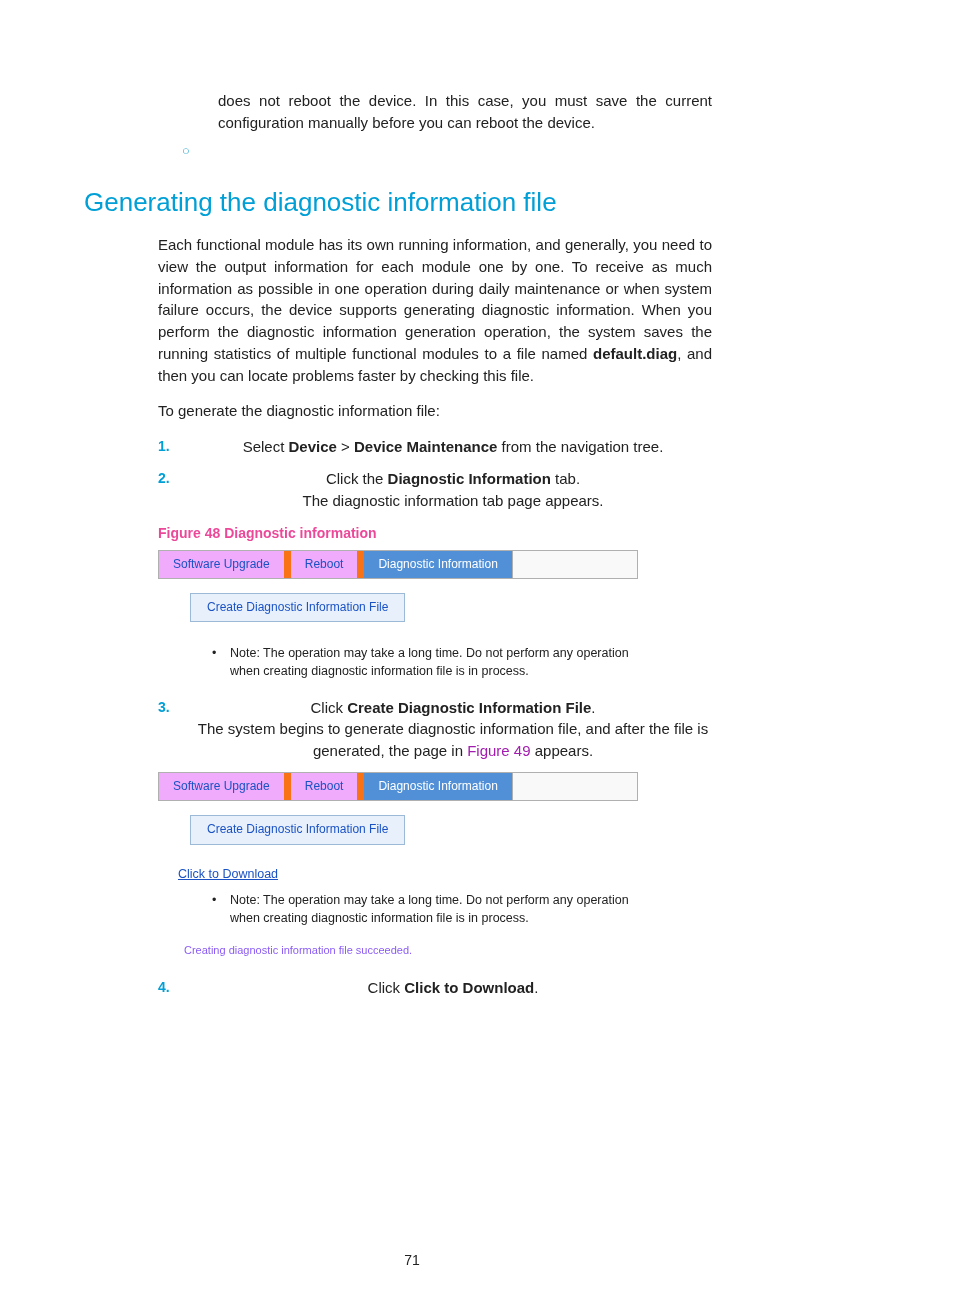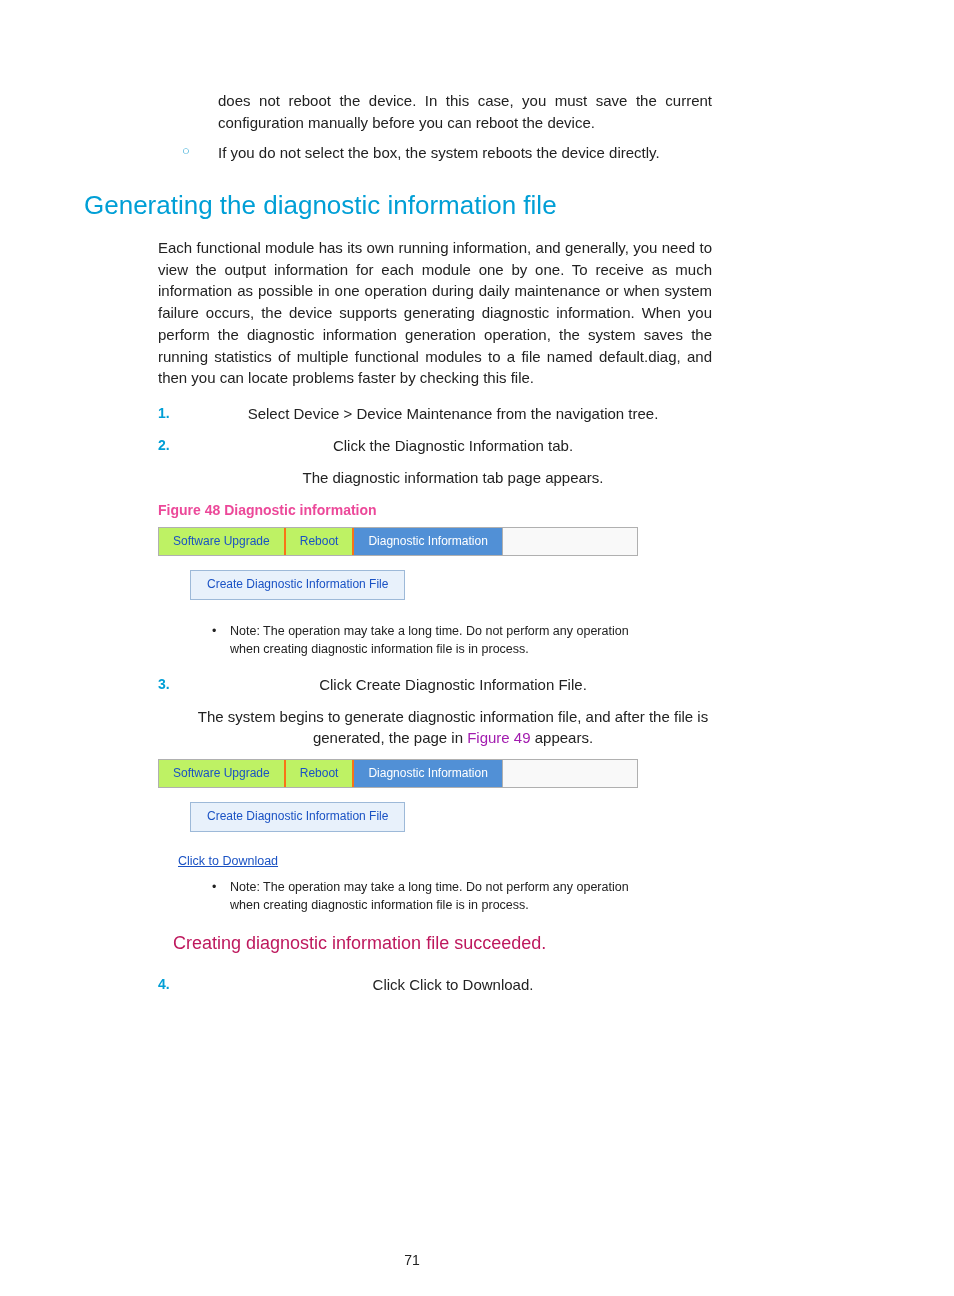--- a/index.html
+++ b/index.html
@@ -64,44 +64,43 @@
     counter-increment: step;
     content: counter(step) ".";
     position: absolute;
     left: 0;
     top: 0;
     color: #009fd6;
     font-weight: bold;
     font-size: 14px;
   }
   .step-sub {
-    margin-top: 10px;
     margin-bottom: 6px;
   }
   .fig-caption {
     color: #ec4899;
     font-weight: bold;
     font-size: 14px;
     margin: 12px 0 6px 74px;
   }
   .screenshot {
     margin: 0 74px 14px 74px;
     font-family: Tahoma, Arial, sans-serif;
     font-size: 12px;
   }
   .tab-row {
     display: flex;
     border: 1px solid #b0b0b0;
     background: #f5f5f5;
   }
   .tab {
     padding: 5px 14px;
-    border-right: 2px solid #f97316;
+    border-right: 7px solid #f97316;
     color: #1a52c4;
-    background: #bef264;
+    background: #f0abfc;
     font-size: 12px;
   }
   .tab.active {
     background: #5190d6;
     color: #fff;
     border-right: 1px solid #b0b0b0;
   }
   .tab-spacer {
     flex: 1;
     background: #f9f9f9;
@@ -136,57 +135,57 @@
     width: 18px;
     flex-shrink: 0;
   }
   .dl-link {
     margin: 20px 0 6px 20px;
     color: #1a52c4;
     text-decoration: underline;
     font-size: 12.5px;
   }
   .succeed {
-    margin: 12px 0 4px 15px;
-    font-size: 18px;
-    color: #be185d;
+    margin: 12px 0 4px 26px;
+    font-size: 11px;
+    color: #8b5cf6;
   }
   .fig-ref {
     color: #a21caf;
   }
-  b { font-weight: normal; }
+  b { font-weight: bold; }
   .page-num {
     position: absolute;
     bottom: 28px;
     left: 0;
     right: 0;
     text-align: center;
     font-size: 14px;
     padding-left: 28px;
   }
 </style>
 </head>
 <body>
 
 <div class="page">
   <div class="content">
 
     <div class="continue-text">does not reboot the device. In this case, you must save the current configuration manually before you can reboot the device.</div>
 
     <div class="sub-bullet">
       <span class="dot">○</span>
-      <span>If you do not select the box, the system reboots the device directly.</span>
     </div>
 
     <h1 class="section-title">Generating the diagnostic information file</h1>
 
     <div class="body-para">
       <span>Each functional module has its own running information, and generally, you need to view the output information for each module one by one. To receive as much information as possible in one operation during daily maintenance or when system failure occurs, the device supports generating diagnostic information. When you perform the diagnostic information generation operation, the system saves the running statistics of multiple functional modules to a file named </span><b>default.diag</b><span>, and then you can locate problems faster by checking this file.</span>
     </div>
 
+    <div class="body-para">To generate the diagnostic information file:</div>
 
     <ol class="steps">
       <li>
         <span>Select </span><b>Device</b><span> &gt; </span><b>Device Maintenance</b><span> from the navigation tree.</span>
       </li>
       <li>
         <span>Click the </span><b>Diagnostic Information</b><span> tab.</span>
         <div class="step-sub">The diagnostic information tab page appears.</div>
       </li>
     </ol>

